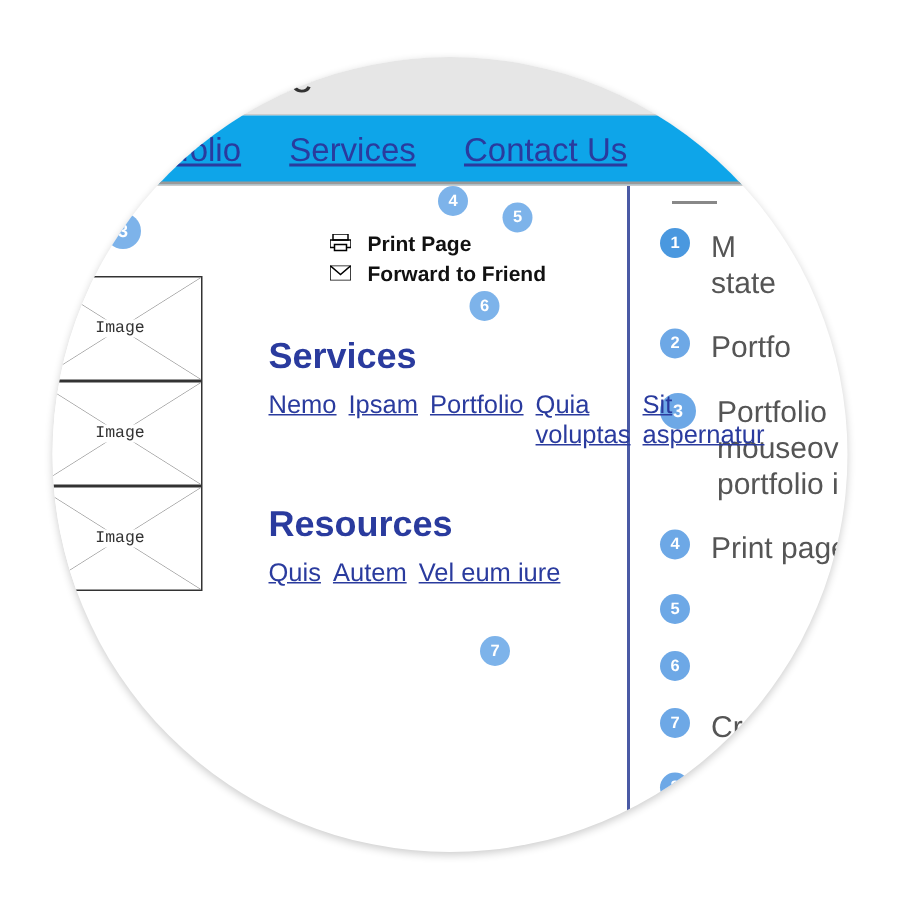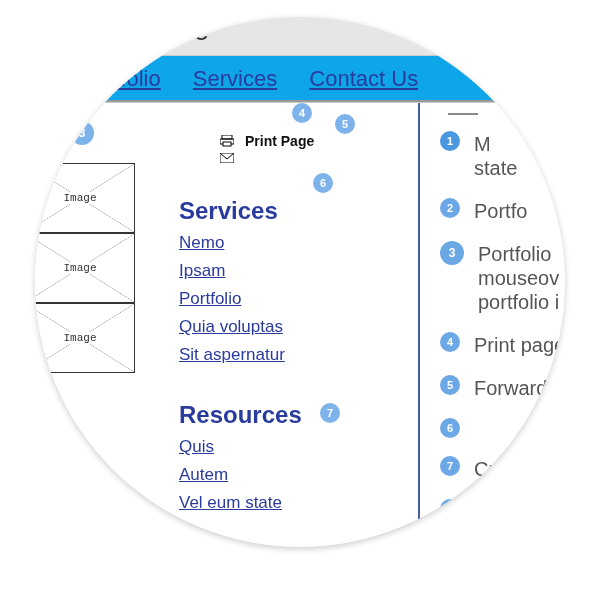--- a/index.html
+++ b/index.html
@@ -8,21 +8,21 @@
     width: 600px; height: 610px;
     position: relative;
     overflow: hidden;
     background: #fff;
   }
   .circle-clip {
     width: 530px; height: 530px;
     border-radius: 50%;
     overflow: hidden;
     position: absolute;
-    left: 35px; top: 17px;
+    left: 35px; top: 38px;
     box-shadow: 0 2px 6px rgba(0,0,0,0.2);
     background: #fff;
   }
   .content-wrap {
     position: absolute;
     left: -20px; top: -10px;
     width: 580px;
     height: 560px;
   }
   .tagline {
@@ -109,21 +109,20 @@
     width: 16px; display: flex; justify-content: center;
   }
   .section-h {
     color: #2a3b9e;
     font-size: 24px;
     font-weight: bold;
     margin-bottom: 8px;
   }
   .link-list {
     display: flex;
-    flex-direction: column;
     gap: 8px;
     margin-bottom: 36px;
   }
   .link-list a {
     color: #2a3b9e;
     text-decoration: underline;
     font-size: 17px;
     cursor: pointer;
   }
   .right-col {
@@ -209,37 +208,38 @@
               </span>
               <span>Print Page</span>
             </div>
             <div class="action-row">
               <span class="ico">
                 <svg width="14" height="10" viewBox="0 0 14 10">
                     <rect x="0" y="0" width="14" height="10" fill="none" stroke="#000" stroke-width="1"></rect>
                     <path d="M0 0 L7 6 L14 0" fill="none" stroke="#000" stroke-width="1"></path>
                   </svg>
               </span>
+              <span>Forward to Friend</span>
             </div>
           </div>
 
           <div class="section-h">Services</div>
           <div class="link-list">
             <a>Nemo</a>
             <a>Ipsam</a>
             <a>Portfolio</a>
             <a>Quia voluptas</a>
             <a>Sit aspernatur</a>
           </div>
 
           <div class="section-h">Resources</div>
           <div class="link-list">
             <a>Quis</a>
             <a>Autem</a>
-            <a>Vel eum state</a>
+            <a>Vel eum iure</a>
 
           </div>
         </div>
       </div>
 
       <div class="right-col">
         <div style="border-bottom:2px solid #888; width:30px; margin:0 0 16px 8px;"></div>
         <div id="legend-list">
             <div class="legend-item">
               <div class="legend-num anno-small legend-num-s">1</div>
@@ -252,21 +252,20 @@
             <div class="legend-item">
               <div class="legend-num">3</div>
               <div class="legend-text">Portfolio<br>mouseov<br>portfolio i</div>
             </div>
             <div class="legend-item">
               <div class="legend-num anno-small legend-num-s">4</div>
               <div class="legend-text">Print page</div>
             </div>
             <div class="legend-item">
               <div class="legend-num anno-small legend-num-s">5</div>
-              <div class="legend-text">Forward</div>
             </div>
             <div class="legend-item">
               <div class="legend-num anno-small legend-num-s">6</div>
             </div>
             <div class="legend-item">
               <div class="legend-num anno-small legend-num-s">7</div>
               <div class="legend-text">Cross</div>
             </div>
             <div class="legend-item">
               <div class="legend-num anno-small legend-num-s">8</div>

